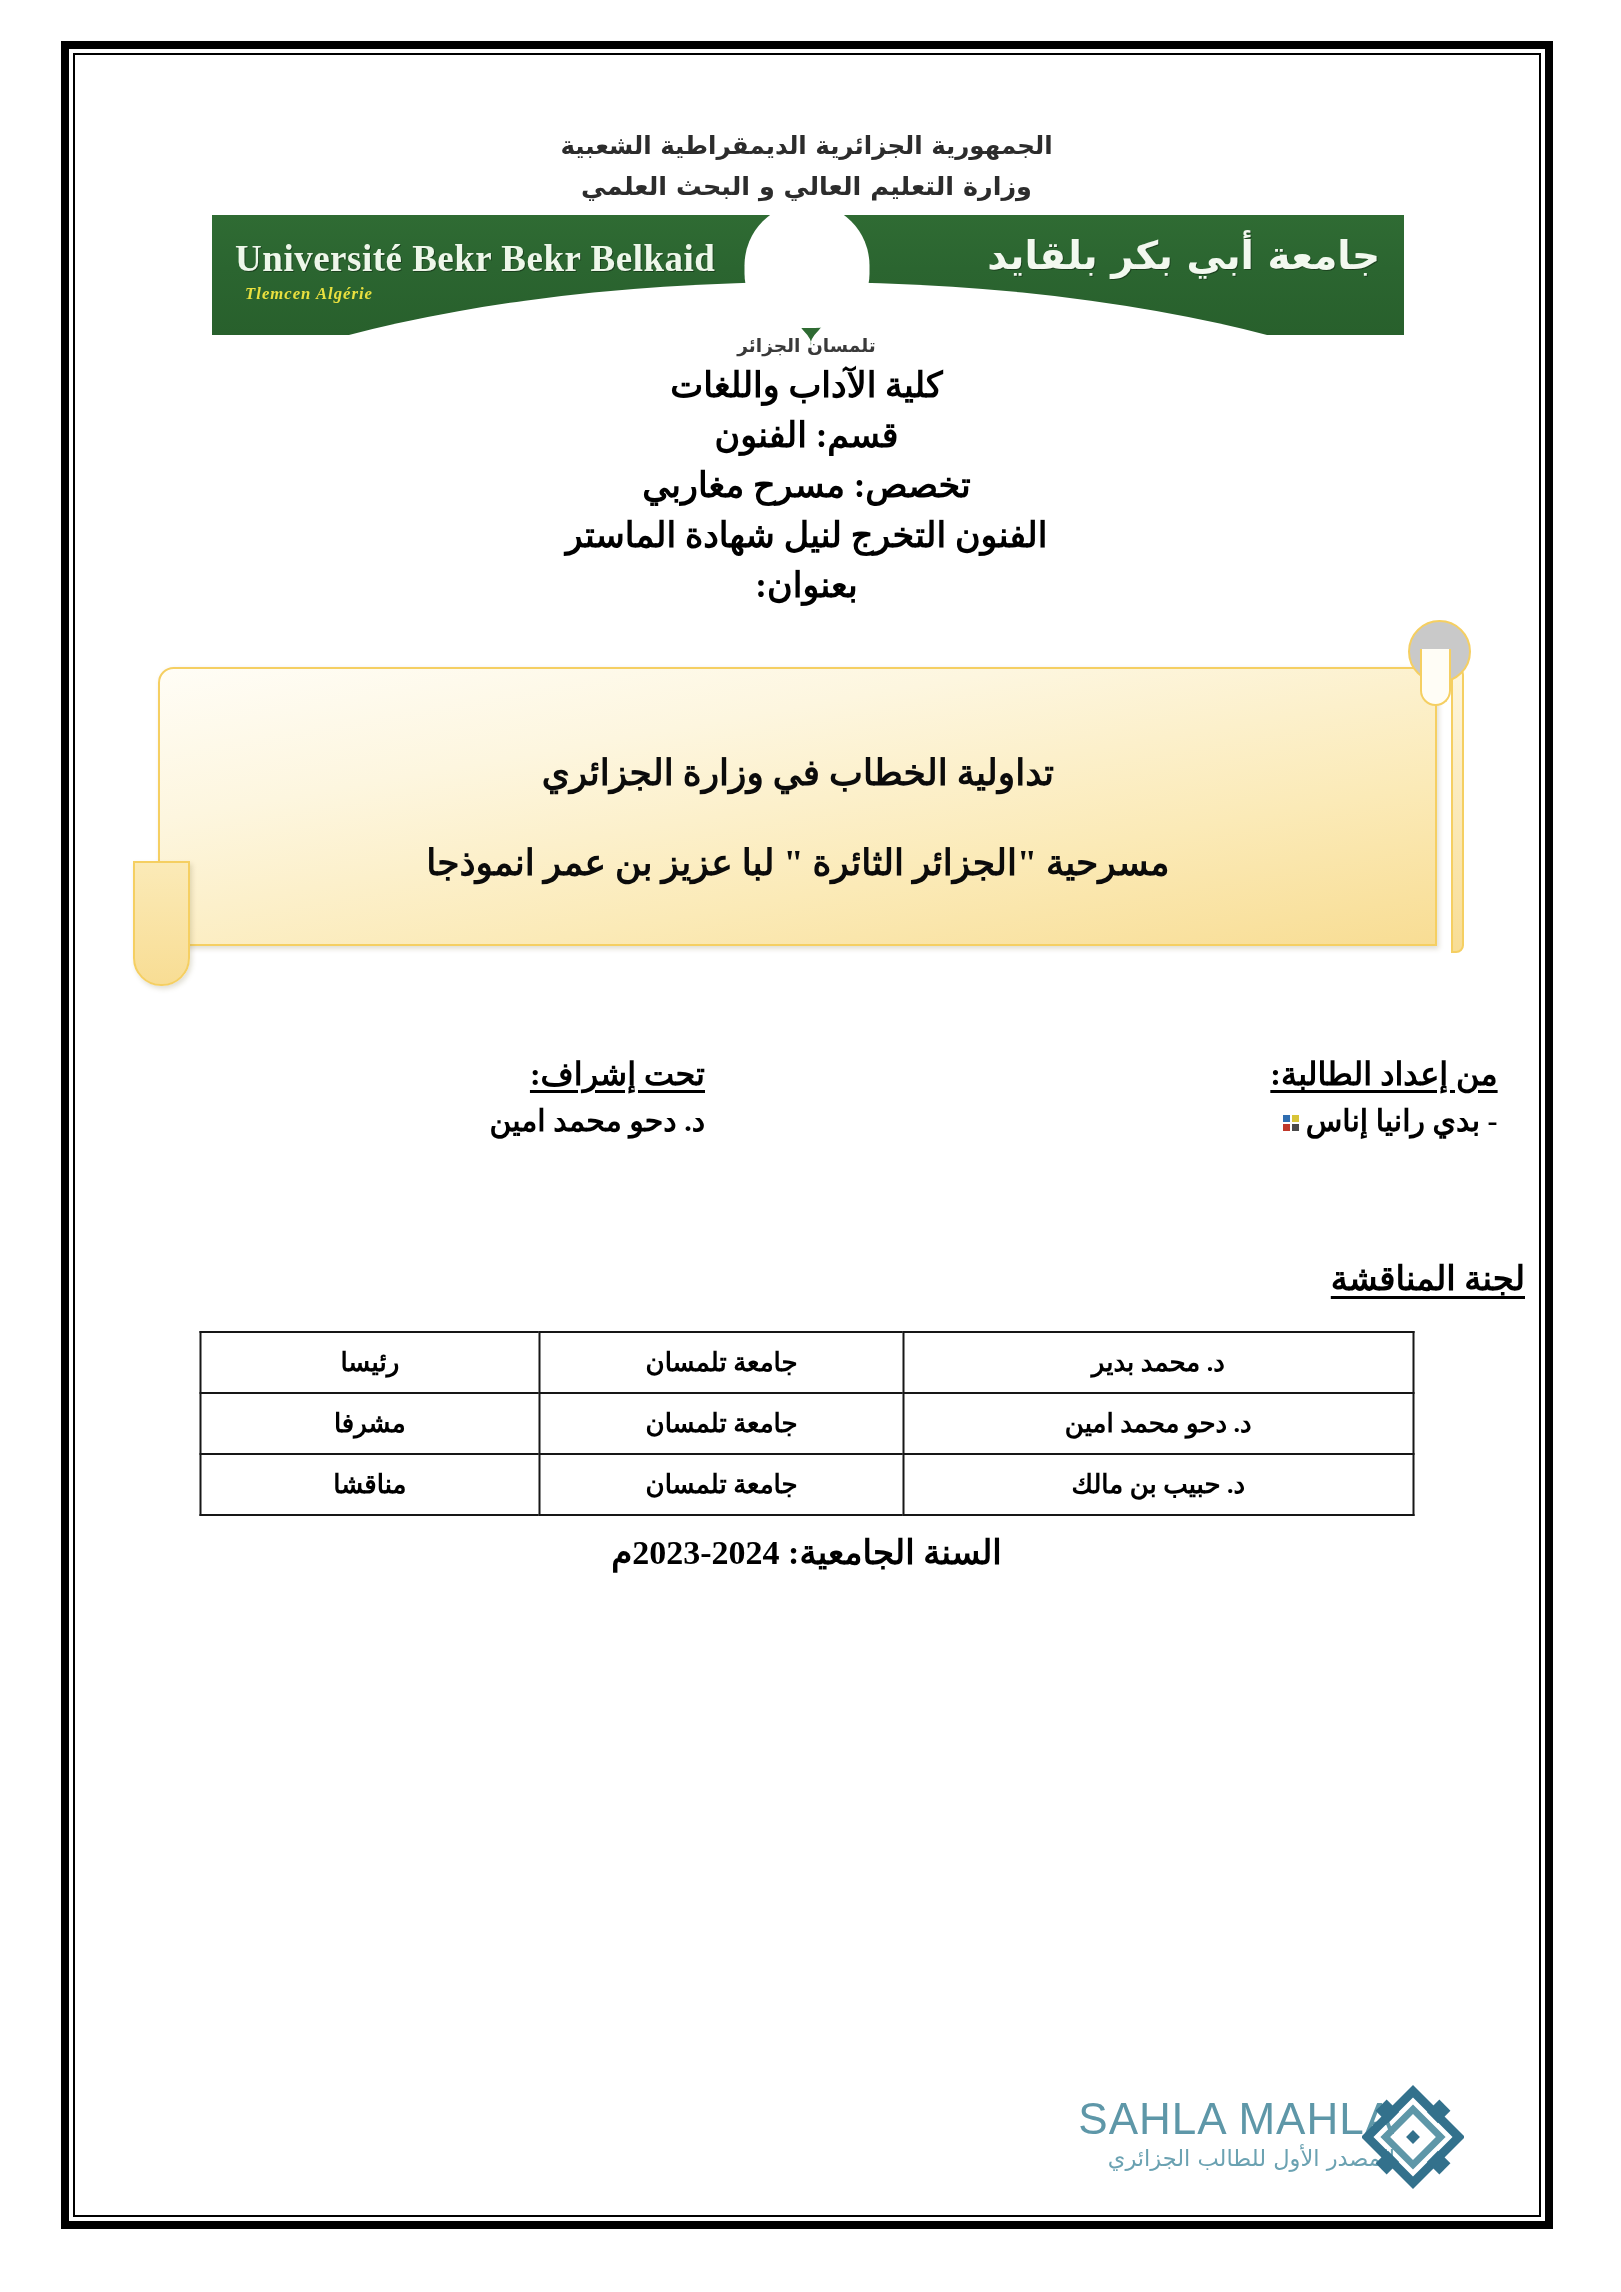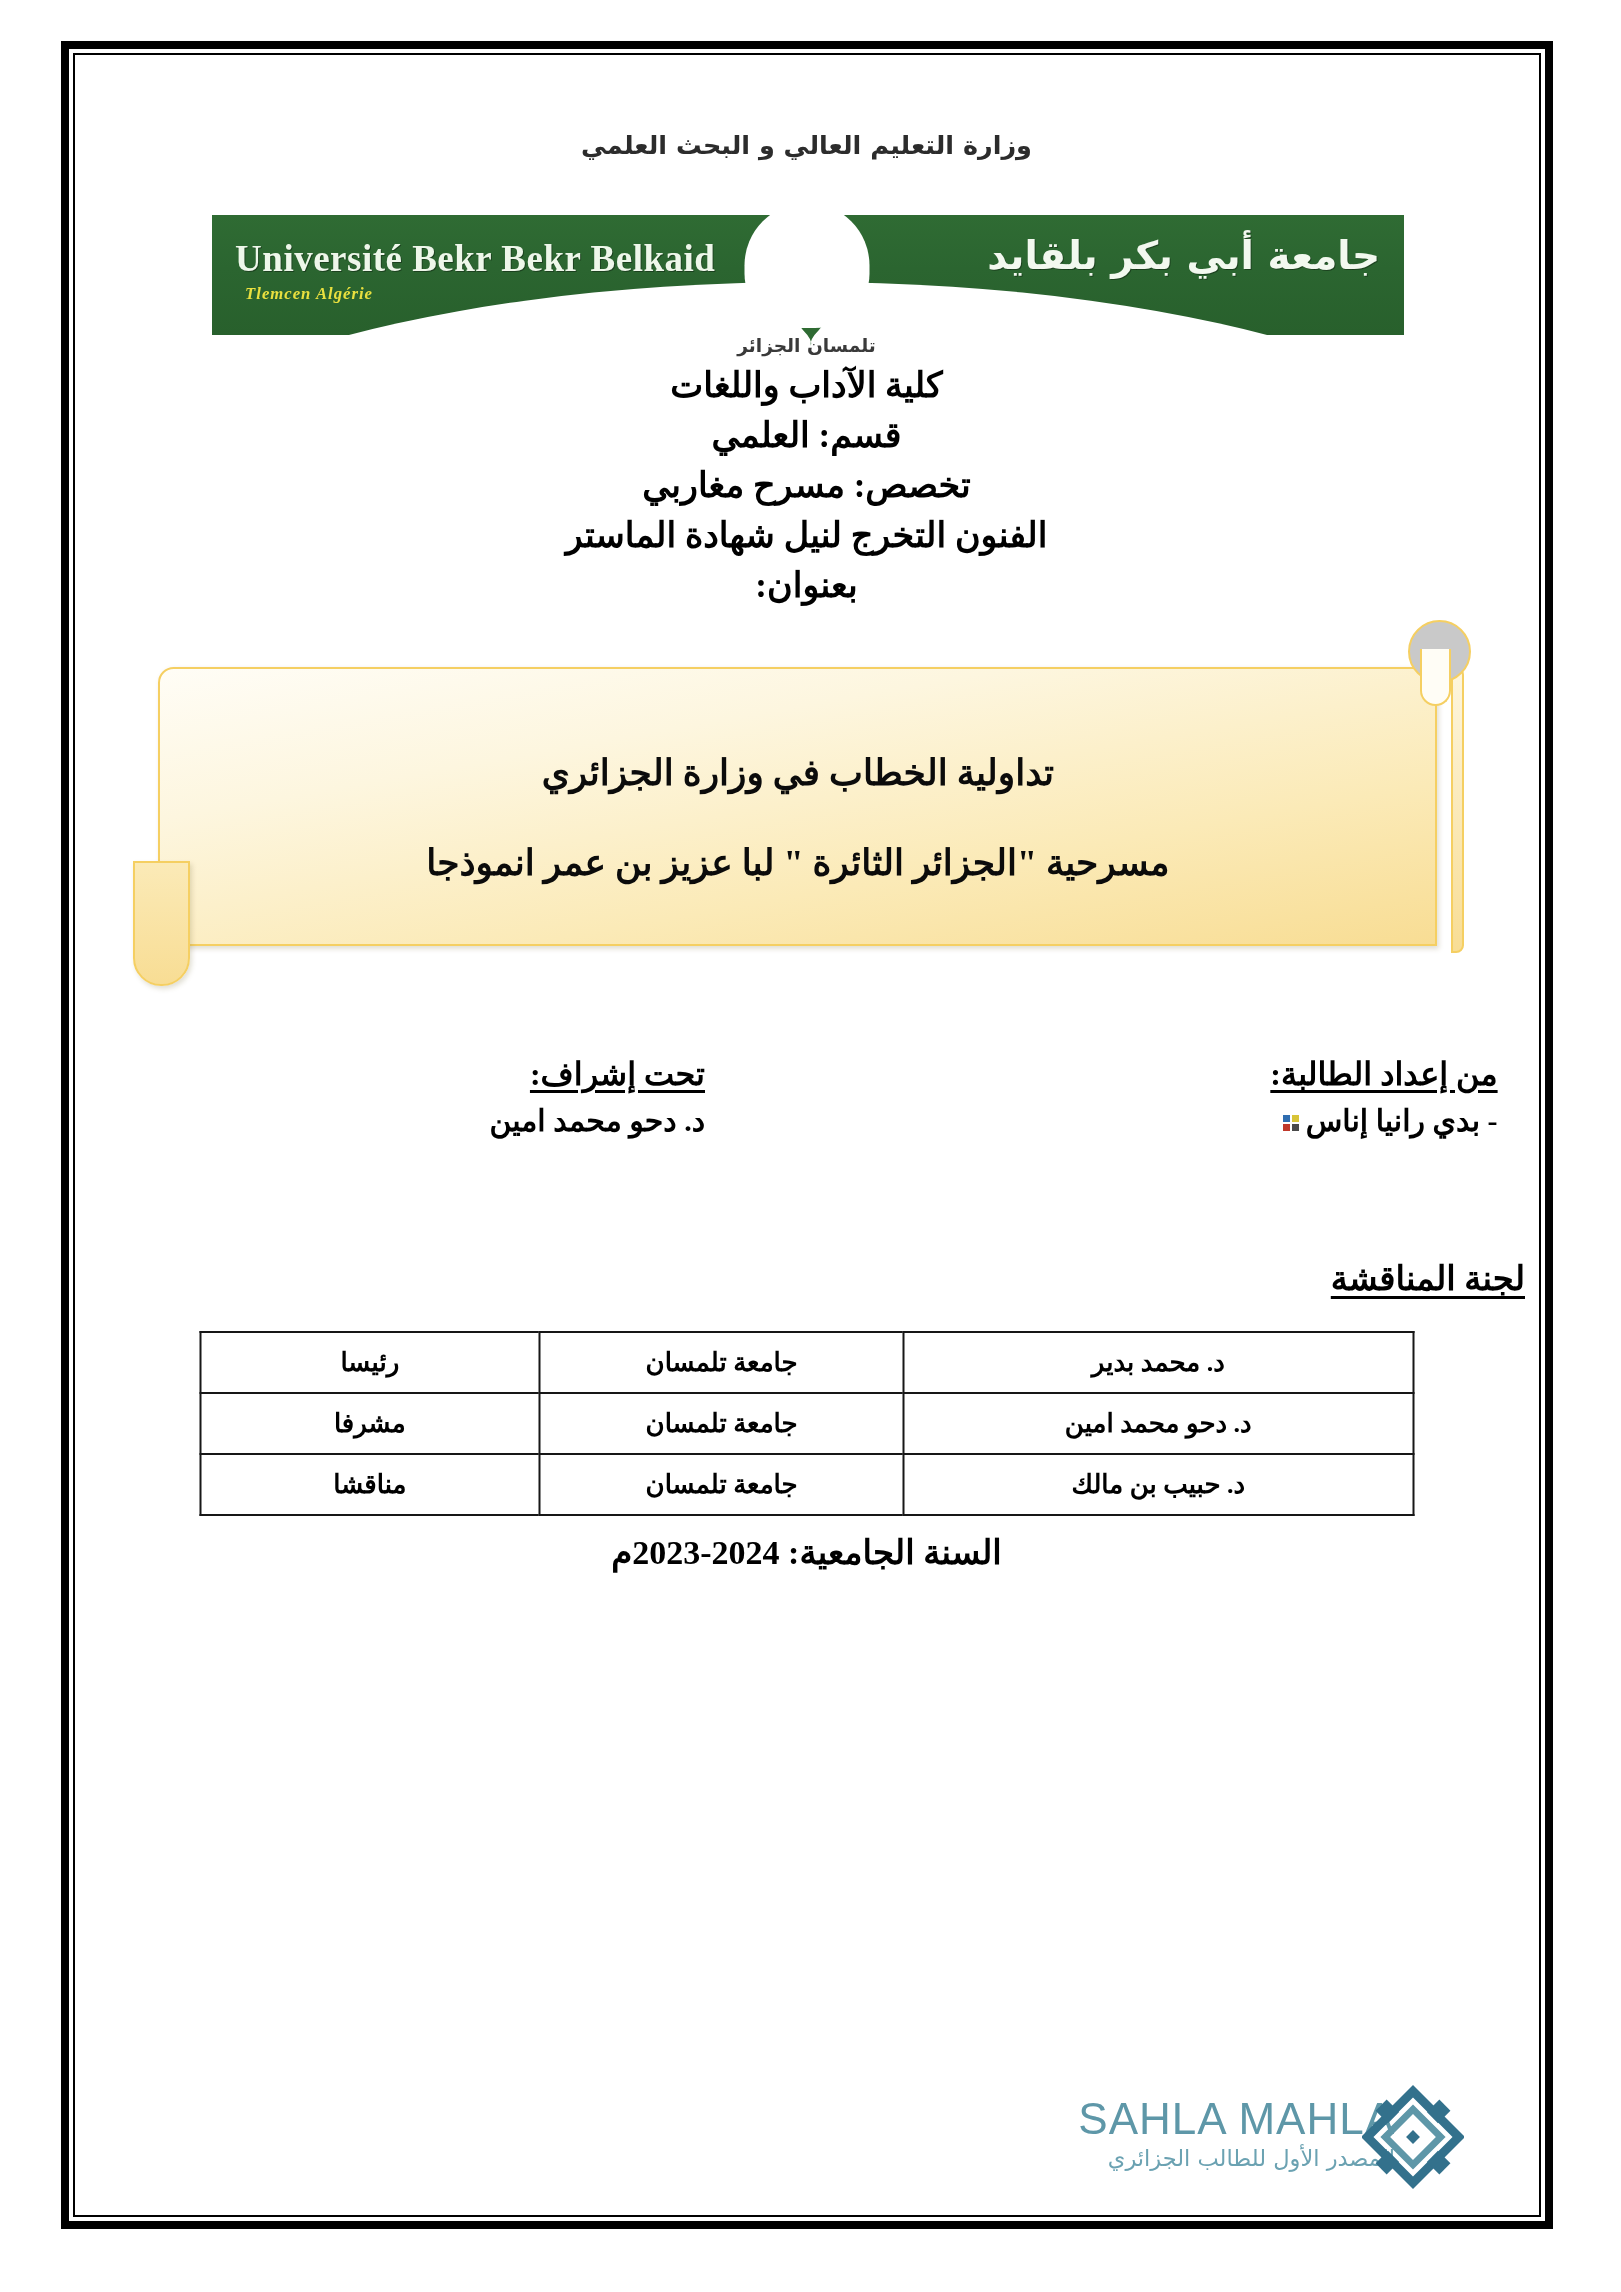--- a/index.html
+++ b/index.html
@@ -420,20 +420,21 @@
 
 <div class="page-frame">
   <div class="page-frame-inner"></div>
 </div>
 
 <div class="content">
 
   <div class="letterhead">
 
     <div class="lh-ministry">
+      <div class="lh-line lh-line1">الجمهورية الجزائرية الديمقراطية الشعبية</div>
       <div class="lh-line lh-line2">وزارة التعليم العالي و البحث العلمي</div>
     </div>
 
     <div class="lh-band">
       <div class="lh-fr">Université Bekr Bekr Belkaid</div>
       <div class="lh-fr-sub">Tlemcen   Algérie</div>
       <div class="lh-ar">جامعة أبي بكر بلقايد</div>
     </div>
 
     <div class="emblem">
@@ -464,21 +465,21 @@
         </g>
         <path d="M64,104 q-16,14 -4,26 q10,10 8,16 q-2,-6 8,-16 q12,-12 -4,-26 Z" fill="#2f6b33"></path>
       </svg>
     </div>
 
     <div class="lh-city">تلمسان   الجزائر</div>
   </div>
 
   <div class="heading-block">
     <div class="hl">كلية الآداب واللغات</div>
-    <div class="hl">قسم: العلمي</div>
+    <div class="hl">قسم: الفنون</div>
     <div class="hl">تخصص: مسرح مغاربي</div>
     <div class="hl">الفنون التخرج لنيل شهادة الماستر</div>
     <div class="hl">بعنوان:</div>
   </div>
 
   <div class="banner-wrap">
     <div class="curl-tl"></div>
     <div class="banner-body">
       <div class="banner-text">
         <div class="bl">تداولية الخطاب في وزارة الجزائري</div>

